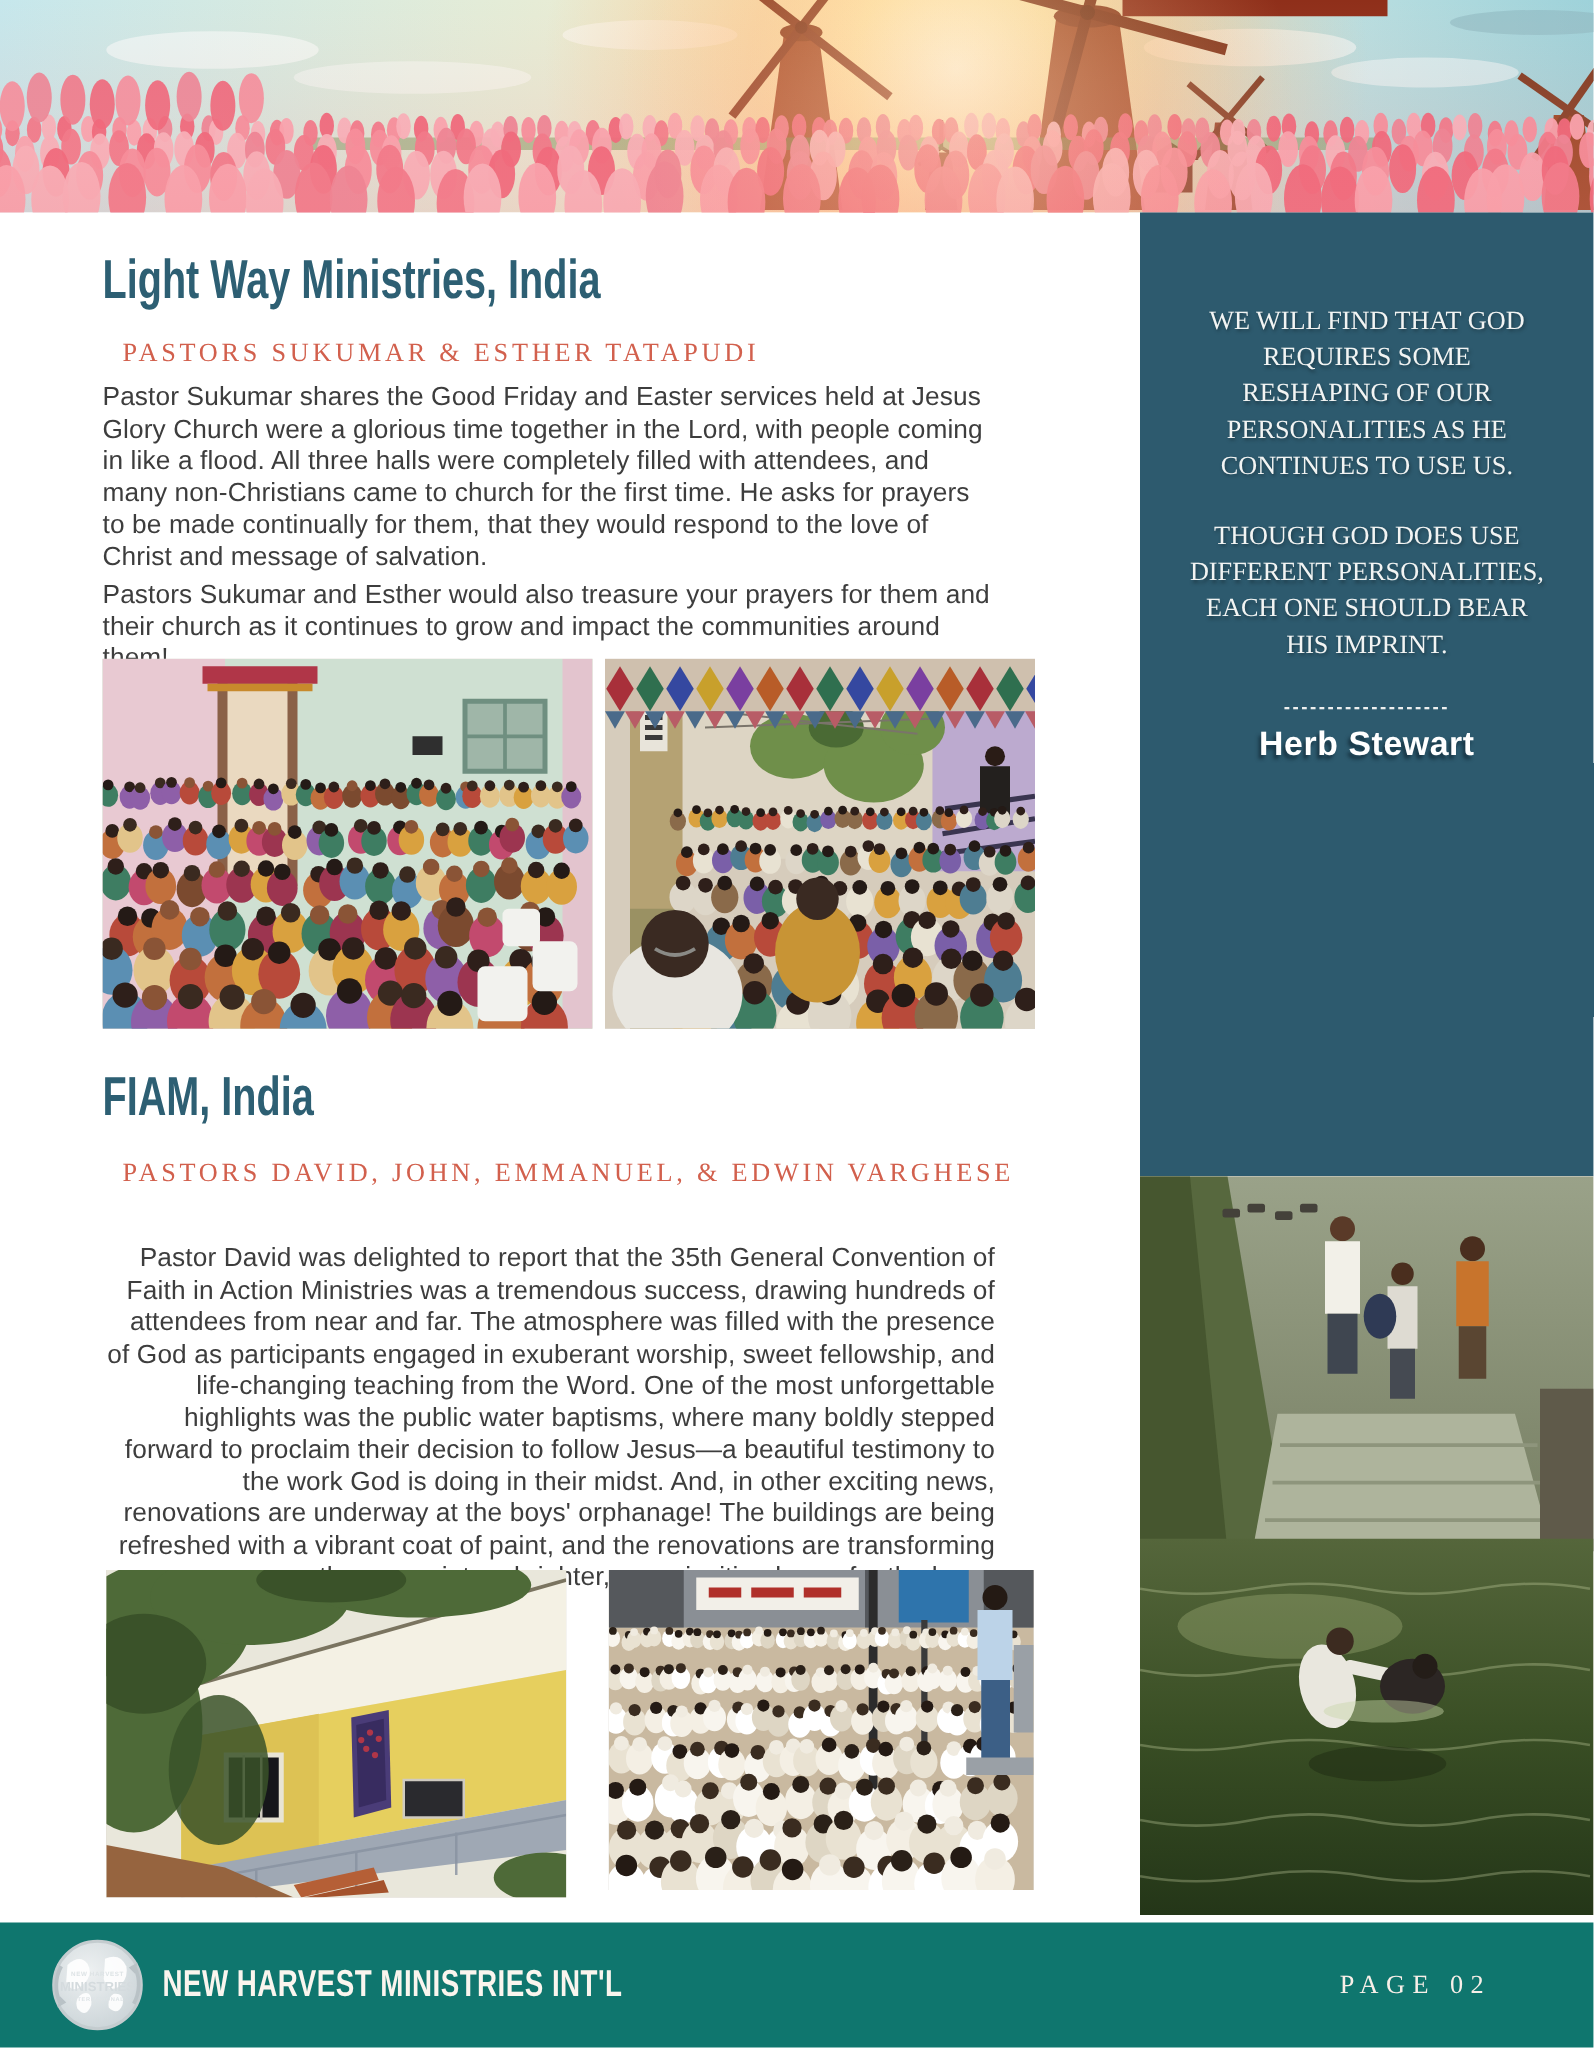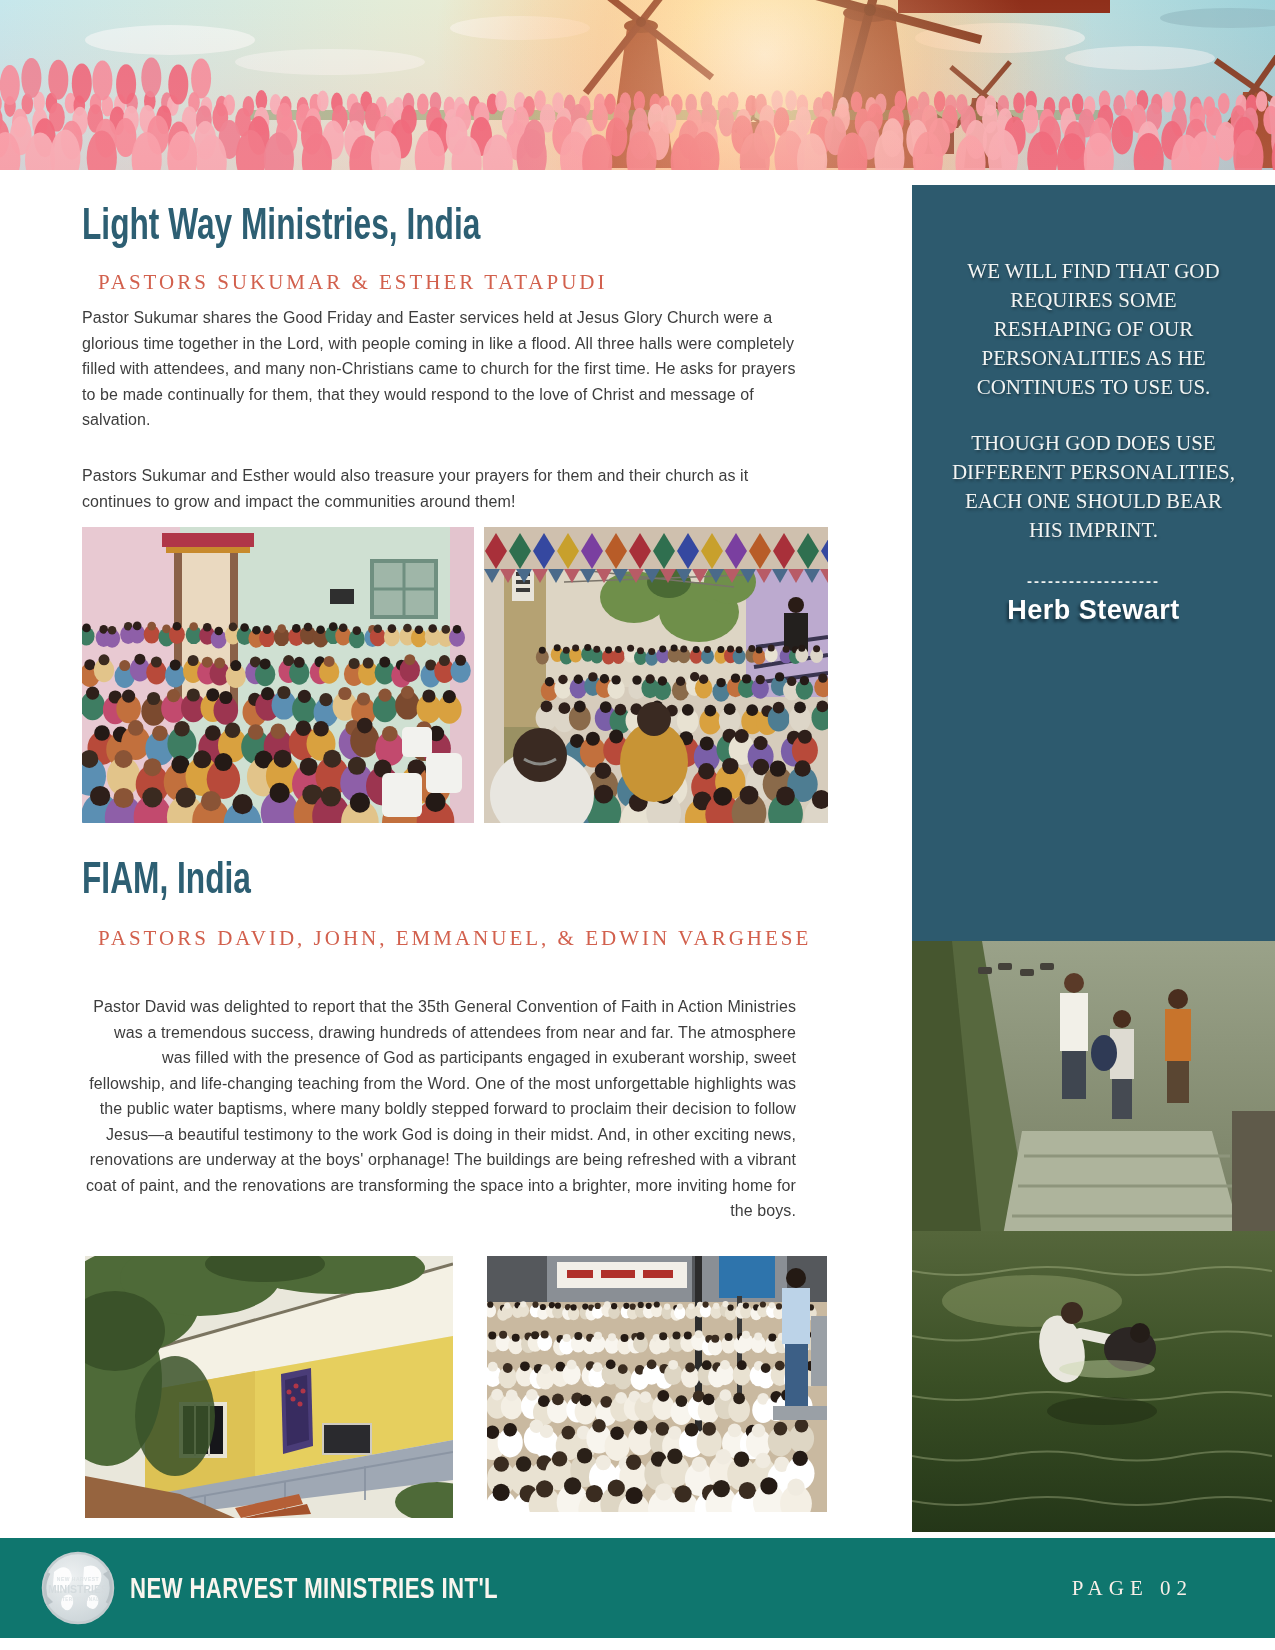--- a/index.html
+++ b/index.html
@@ -13,37 +13,37 @@
   
   .section-title{position:absolute;left:82px;margin:0;font-weight:700;color:#2d5f73;
         font-size:44px;line-height:1;letter-spacing:0;
         transform:scaleX(0.72);transform-origin:left top;white-space:nowrap;}
   #title1{top:202px;}
   #title2{top:856px;}
   .section-sub{position:absolute;left:82px;margin:16px;font-family:"Liberation Serif",serif;
         font-weight:400;color:#d2604d;font-size:21px;letter-spacing:3px;white-space:nowrap;}
   #sub1{top:254px;}
   #sub2{top:910px;}
-  .body-par{position:absolute;left:82px;width:714px;margin:0;font-size:16px;line-height:25.5px;
+  .body-par{position:absolute;left:82px;width:714px;margin:0;font-size:21px;line-height:25.5px;
         color:#3d3d3d;letter-spacing:0.1px;}
   #par1{top:305px;}
   #par2{top:463px;}
   #par3{top:994px;text-align:right;}
 
   
   .photo{position:absolute;overflow:hidden;background:#d8d4c8;}
   #photo1{left:82px;top:527px;width:392px;height:296px;}
   #photo2{left:484px;top:527px;width:344px;height:296px;}
   #photo3{left:85px;top:1256px;width:368px;height:262px;}
   #photo4{left:487px;top:1256px;width:340px;height:256px;}
   #photo5{left:912px;top:941px;width:363px;height:591px;}
   .photo svg{width:100%;height:100%;}
 
   
-  .sidebar{position:absolute;left:912px;top:185px;width:363px;height:771px;background:#2d5a6e;
+  .sidebar{position:absolute;left:912px;top:170px;width:363px;height:771px;background:#2d5a6e;
         color:#f2f4f3;text-align:center;}
   .quote-wrap{padding-top:72px;}
   .quote{font-family:"Liberation Serif",serif;font-size:21px;line-height:29px;margin:0 20px 27px;
         white-space:pre-line;text-shadow:1px 2px 3px rgba(0,0,0,0.35);}
   .divider{font-size:15px;letter-spacing:2px;color:#eef0ef;margin:0 0 6px;font-weight:700;}
   .attribution{font-size:27px;font-weight:700;color:#ffffff;
         text-shadow:-2px 3px 3px rgba(8,24,34,0.55);letter-spacing:0.5px;text-align:center;}
 
   
   .footer{position:absolute;left:0;top:1538px;width:1275px;height:100px;background:#0f766e;}

